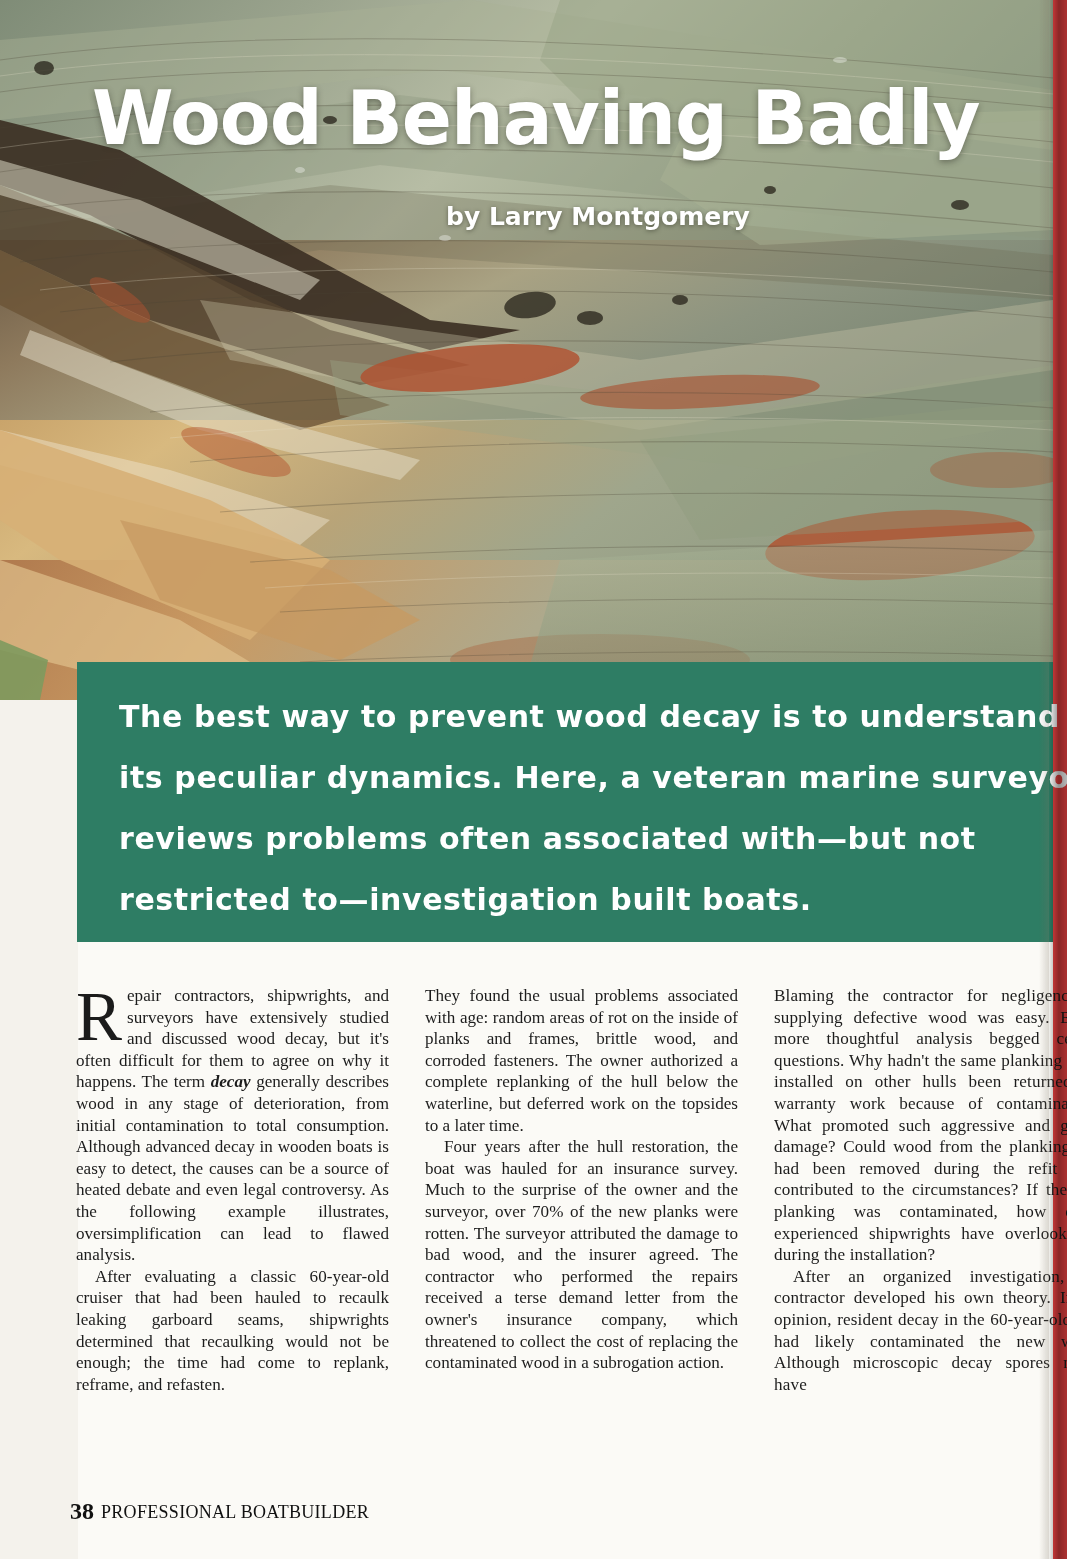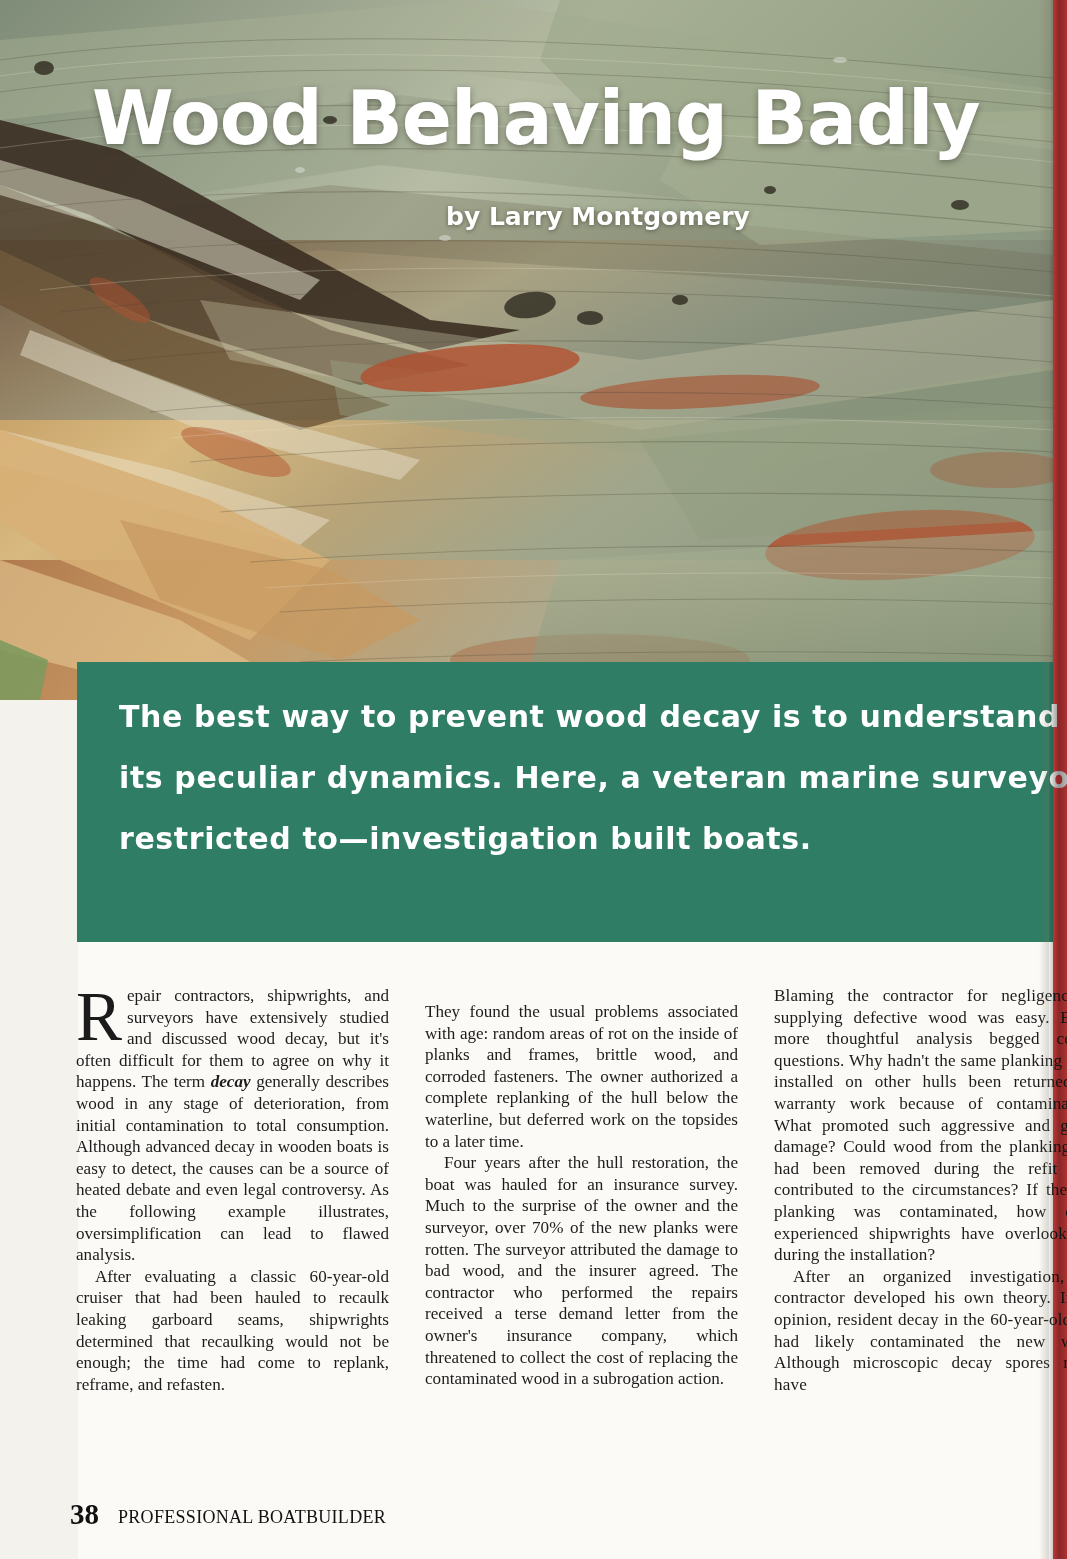--- a/index.html
+++ b/index.html
@@ -119,21 +119,21 @@
     top: 0;
     width: 313px;
     font-family: "Liberation Serif", serif;
     font-size: 17.1px;
     line-height: 21.6px;
     color: #1c1c1c;
     text-align: justify;
     text-justify: inter-word;
   }
   .col.c1 { left: 0; }
-  .col.c2 { left: 349px; margin-top: 16px; }
+  .col.c2 { left: 349px; }
   .col.c3 { left: 698px; }
 
   .col p {
     margin: 0;
   }
   .col p + p {
     text-indent: 19px;
   }
 
   
@@ -162,23 +162,23 @@
   .folio {
     position: absolute;
     left: 70px;
     top: 1498px;
     z-index: 15;
     color: #111;
     font-family: "Liberation Serif", serif;
   }
   .folio .pagenum {
     font-weight: bold;
-    font-size: 29px;
+    font-size: 24px;
     vertical-align: -1px;
-    margin-right: 19px;
+    margin-right: 7px;
   }
   .folio .mag {
     font-size: 18px;
     letter-spacing: 0.3px;
   }
 
   
   .paper-tint {
     position: absolute;
     left: 0; top: 700px;
@@ -321,20 +321,21 @@
       <polygon points="0,640 48,660 40,700 0,700" fill="#7e9a5e" opacity="0.9"></polygon>
     </svg>
   </div>
 
   <div class="hero-title">Wood Behaving Badly</div>
   <div class="hero-byline">by Larry Montgomery</div>
 
   <div class="deck">
     <p>The best way to prevent wood decay is to understand</p>
     <p>its peculiar dynamics. Here, a veteran marine surveyor</p>
+    <p>reviews problems often associated with—but not</p>
     <p>restricted to—investigation built boats.</p>
   </div>
 
   <div class="columns">
 
     <div class="col c1">
       <p>
         <span class="dropcap">R</span><span>epair contractors, shipwrights, and surveyors have extensively studied and discussed wood decay, but it's often difficult for them to agree on why it happens. The term <em>decay</em> generally describes wood in any stage of deterioration, from initial contamination to total consumption. Although advanced decay in wooden boats is easy to detect, the causes can be a source of heated debate and even legal controversy. As the following example illustrates, oversimplification can lead to flawed analysis.</span>
       </p>
       <p>After evaluating a classic 60-year-old cruiser that had been hauled to recaulk leaking garboard seams, shipwrights determined that recaulking would not be enough; the time had come to replank, reframe, and refasten.</p>

